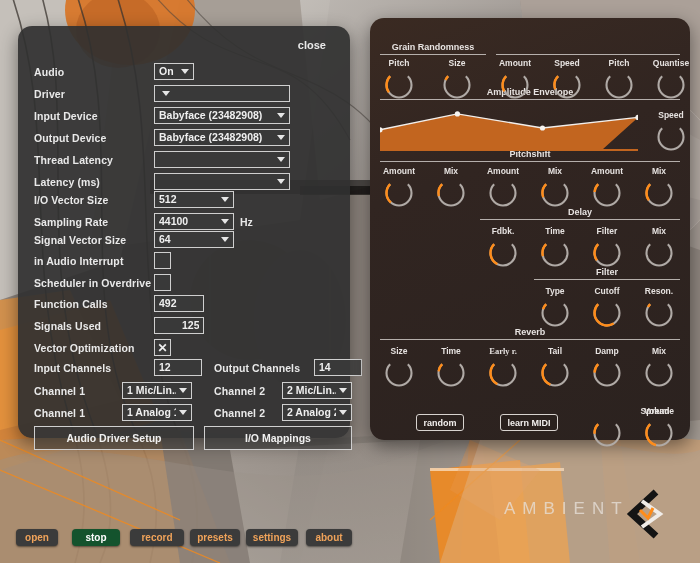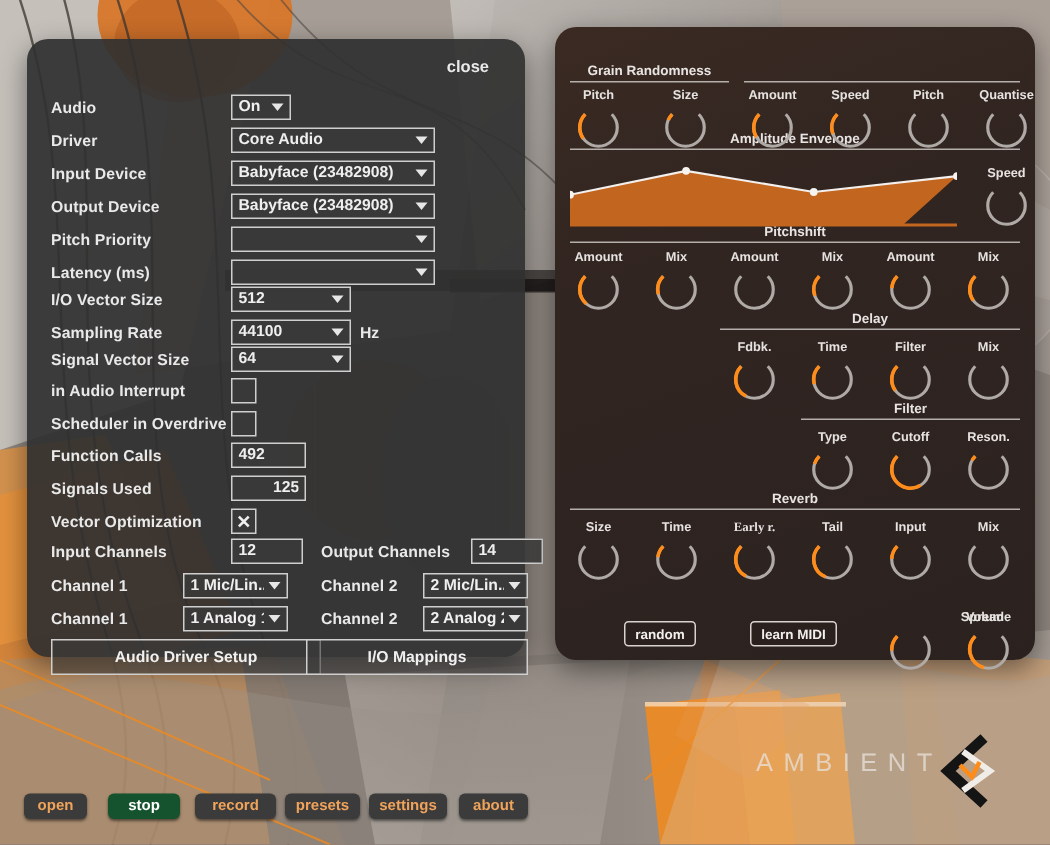--- a/index.html
+++ b/index.html
@@ -191,34 +191,33 @@
   <div id="audio-panel" class="panel">
     <div class="close-lnk">close</div>
     <div id="audio-rows" style="position: absolute; left: 16px; top: 26px;">
         <div class="lbl" style="left: 0px; top: 14px;">Audio</div>
         <div class="ctl" style="left: 120px; top: 11px; width: 40px;">
           <span class="txt">On</span>
           <span class="arw"></span>
         </div>
         <div class="lbl" style="left: 0px; top: 36px;">Driver</div>
         <div class="ctl" style="left: 120px; top: 33px; width: 136px;">
-          <span class="txt">Core Audio</span>
           <span class="arw"></span>
         </div>
         <div class="lbl" style="left: 0px; top: 58px;">Input Device</div>
         <div class="ctl" style="left: 120px; top: 55px; width: 136px;">
           <span class="txt">Babyface (23482908)</span>
           <span class="arw"></span>
         </div>
         <div class="lbl" style="left: 0px; top: 80px;">Output Device</div>
         <div class="ctl" style="left: 120px; top: 77px; width: 136px;">
           <span class="txt">Babyface (23482908)</span>
           <span class="arw"></span>
         </div>
-        <div class="lbl" style="left: 0px; top: 102px;">Pitch Priority</div>
+        <div class="lbl" style="left: 0px; top: 102px;">Thread Latency</div>
         <div class="ctl" style="left: 120px; top: 99px; width: 136px;">
           <span class="txt"></span>
           <span class="arw"></span>
         </div>
         <div class="lbl" style="left: 0px; top: 124px;">Latency (ms)</div>
         <div class="ctl" style="left: 120px; top: 121px; width: 136px;">
           <span class="txt"></span>
           <span class="arw"></span>
         </div>
         <div class="lbl" style="left: 0px; top: 142px;">I/O Vector Size</div>
@@ -277,21 +276,21 @@
     <div class="ctl" style="left:104px;top:378px;width:70px">
       <span class="txt">1 Analog 1</span>
       <span class="arw"></span>
     </div>
     <div class="lbl" style="left:196px;top:381px">Channel 2</div>
     <div class="ctl" style="left:264px;top:378px;width:70px">
       <span class="txt">2 Analog 2</span>
       <span class="arw"></span>
     </div>
 
-    <div class="bigbtn" style="left:16px;top:400px;width:180px">Audio Driver Setup</div>
+    <div class="bigbtn" style="left:16px;top:400px;width:160px">Audio Driver Setup</div>
     <div class="bigbtn" style="left:186px;top:400px;width:148px">I/O Mappings</div>
   </div>
 
   <div id="fx-panel" class="panel">
 
     <div class="sect-title" style="left:8px;top:24px;width:110px">Grain Randomness</div>
     <div class="sect-rule" style="left:10px;top:36px;width:106px"></div>
 
     <div class="sect-rule" style="left:126px;top:36px;width:184px"></div>
 
@@ -480,21 +479,21 @@
             <path d="M6.16,6.16 A12.5,12.5 0 0 0 9.33,26.14" fill="none" stroke="#ff8c19" stroke-width="2.4" stroke-linecap="butt"></path>
           </svg>
         </div>
         <div class="knob-lbl" style="left: 163px; top: 328px; width: 44px;">Tail</div>
         <div class="knob" style="left: 170px; top: 340px;">
           <svg viewBox="0 0 30 30" xmlns="http://www.w3.org/2000/svg">
             <path d="M6.16,6.16 A12.5,12.5 0 1 0 23.84,6.16" fill="none" stroke="#b0aaa6" stroke-width="2.1" stroke-linecap="butt"></path>
             <path d="M6.16,6.16 A12.5,12.5 0 0 0 10.40,26.62" fill="none" stroke="#ff8c19" stroke-width="2.4" stroke-linecap="butt"></path>
           </svg>
         </div>
-        <div class="knob-lbl" style="left: 215px; top: 328px; width: 44px;">Input</div>
+        <div class="knob-lbl" style="left: 215px; top: 328px; width: 44px;">Damp</div>
         <div class="knob" style="left: 222px; top: 340px;">
           <svg viewBox="0 0 30 30" xmlns="http://www.w3.org/2000/svg">
             <path d="M6.16,6.16 A12.5,12.5 0 1 0 23.84,6.16" fill="none" stroke="#b0aaa6" stroke-width="2.1" stroke-linecap="butt"></path>
             <path d="M6.16,6.16 A12.5,12.5 0 0 0 2.51,14.61" fill="none" stroke="#ff8c19" stroke-width="2.4" stroke-linecap="butt"></path>
           </svg>
         </div>
         <div class="knob-lbl" style="left: 267px; top: 328px; width: 44px;">Mix</div>
         <div class="knob" style="left: 274px; top: 340px;">
           <svg viewBox="0 0 30 30" xmlns="http://www.w3.org/2000/svg">
             <path d="M6.16,6.16 A12.5,12.5 0 1 0 23.84,6.16" fill="none" stroke="#b0aaa6" stroke-width="2.1" stroke-linecap="butt"></path>

